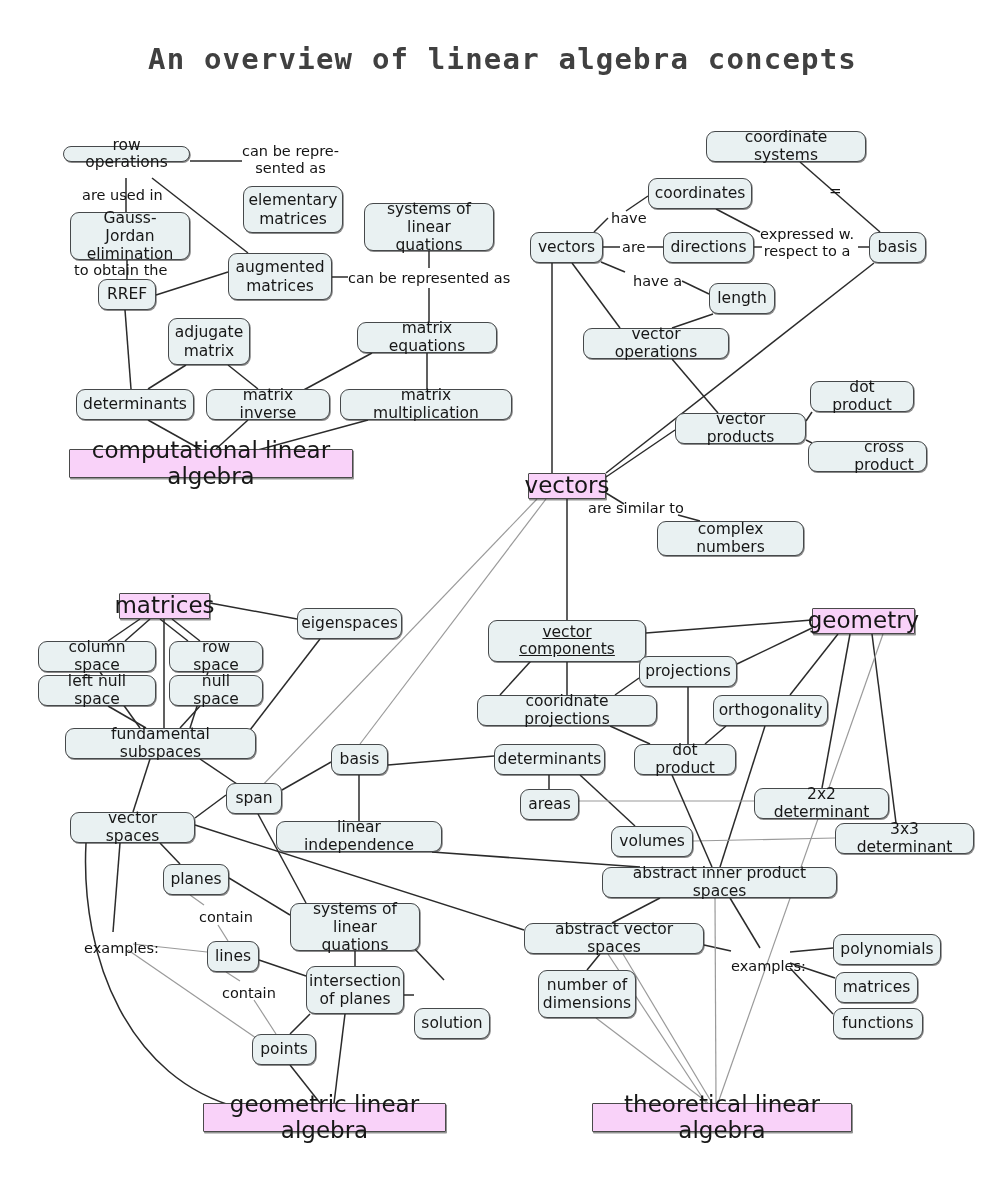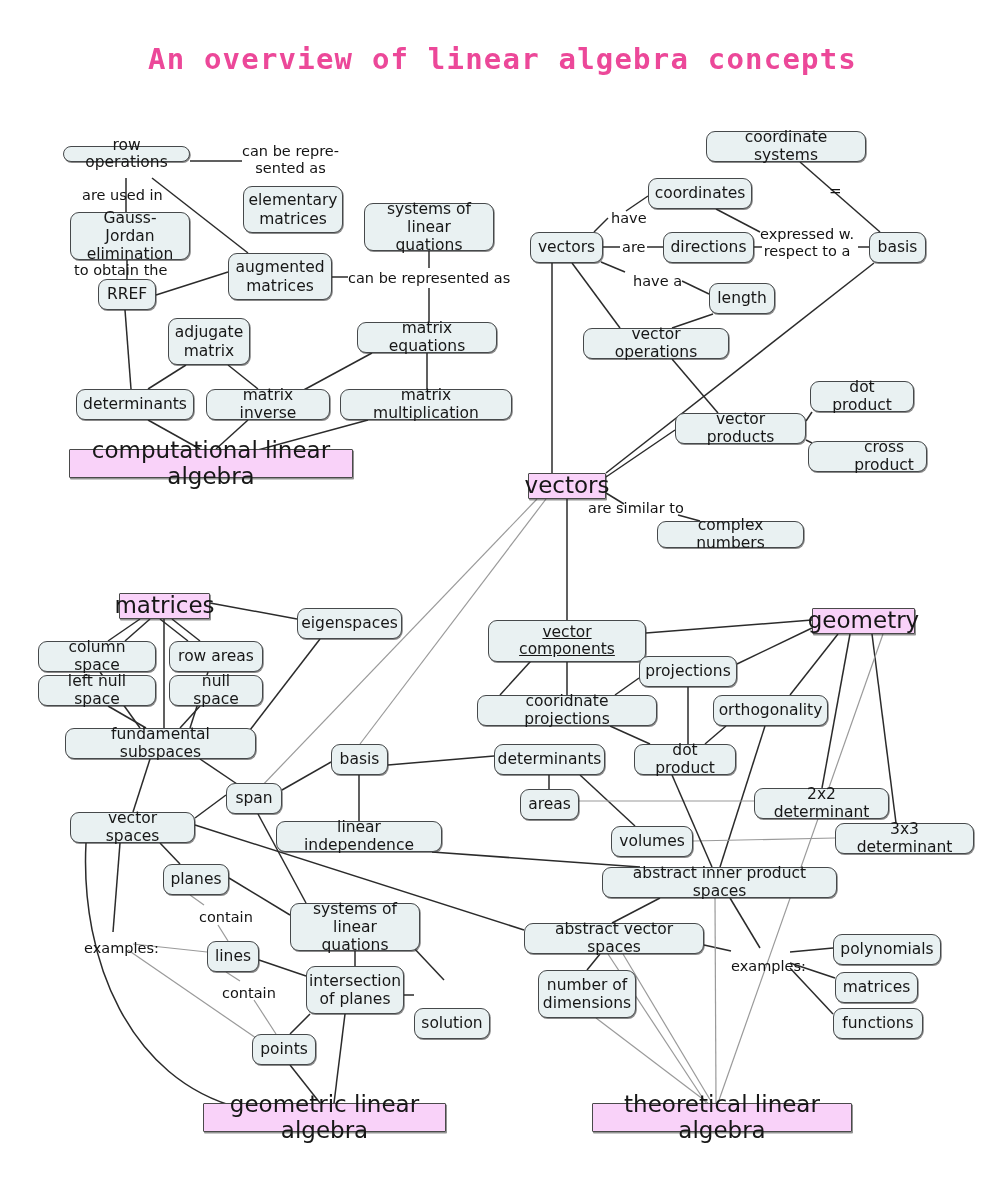--- a/index.html
+++ b/index.html
@@ -1,21 +1,21 @@
 <!DOCTYPE html>
 <html><head>
 <meta charset="utf-8">
 <style>
   html,body{margin:0;padding:0;background:#ffffff;}
   body{width:1005px;height:1203px;font-family:"DejaVu Sans","Liberation Sans",sans-serif;}
   #stage{position:relative;width:1005px;height:1203px;overflow:hidden;background:#fff;}
   #title{
     position:absolute;left:0;top:42px;width:1005px;text-align:center;
     font-family:"DejaVu Sans Mono","Liberation Mono",monospace;
-    font-weight:bold;font-size:29px;letter-spacing:1.2px;color:#ec4899;
+    font-weight:bold;font-size:29px;letter-spacing:1.2px;color:#404040;
   }
   svg#edges{position:absolute;left:0;top:0;width:1005px;height:1203px;}
   svg#edges .e{fill:none;stroke:#2b2b2b;stroke-width:1.5;}
   svg#edges .eg{fill:none;stroke:#9a9a9a;stroke-width:1.2;}
   .node{
     position:absolute;box-sizing:border-box;
     background:#e9f1f2;border:1.7px solid #46494b;border-radius:9px;
     color:#171717;font-size:15.5px;line-height:1.12;
     display:flex;align-items:center;justify-content:center;text-align:center;
     padding:2px 8px;
@@ -163,25 +163,25 @@
       <div class="node" style="left: 648px; top: 178px; width: 104px; height: 31px;">coordinates</div>
       <div class="node" style="left: 530px; top: 232px; width: 73px; height: 31px;">vectors</div>
       <div class="node" style="left: 663px; top: 232px; width: 91px; height: 31px;">directions</div>
       <div class="node" style="left: 869px; top: 232px; width: 57px; height: 31px;">basis</div>
       <div class="node" style="left: 709px; top: 283px; width: 66px; height: 31px;">length</div>
       <div class="node" style="left: 583px; top: 328px; width: 146px; height: 31px;">vector operations</div>
       <div class="node" style="left: 810px; top: 381px; width: 104px; height: 31px;">dot product</div>
       <div class="node" style="left: 675px; top: 413px; width: 131px; height: 31px;">vector products</div>
       <div class="node" style="left: 808px; top: 441px; width: 119px; height: 31px; padding-left: 41px;">cross product</div>
       <div class="node pink" style="left: 528px; top: 473px; width: 78px; height: 26px;">vectors</div>
-      <div class="node" style="left: 657px; top: 521px; width: 147px; height: 27px;">complex numbers</div>
+      <div class="node" style="left: 657px; top: 521px; width: 147px; height: 35px;">complex numbers</div>
       <div class="node pink" style="left: 119px; top: 593px; width: 91px; height: 26px;">matrices</div>
       <div class="node" style="left: 297px; top: 608px; width: 105px; height: 31px;">eigenspaces</div>
       <div class="node" style="left: 38px; top: 641px; width: 118px; height: 31px;">column space</div>
-      <div class="node" style="left: 169px; top: 641px; width: 94px; height: 31px;">row areas</div>
+      <div class="node" style="left: 169px; top: 641px; width: 94px; height: 31px;">row space</div>
       <div class="node" style="left: 38px; top: 675px; width: 118px; height: 31px;">left null space</div>
       <div class="node" style="left: 169px; top: 675px; width: 94px; height: 31px;">null space</div>
       <div class="node" style="left: 65px; top: 728px; width: 191px; height: 31px;">fundamental subspaces</div>
       <div class="node" style="left: 331px; top: 744px; width: 57px; height: 31px;">basis</div>
       <div class="node" style="left: 226px; top: 783px; width: 56px; height: 31px;">span</div>
       <div class="node" style="left: 70px; top: 812px; width: 125px; height: 31px;">vector spaces</div>
       <div class="node" style="left: 276px; top: 821px; width: 166px; height: 31px;">linear independence</div>
       <div class="node" style="left: 163px; top: 864px; width: 66px; height: 31px;">planes</div>
       <div class="node two" style="left: 290px; top: 903px; width: 130px; height: 48px;">systems of<br>linear quations</div>
       <div class="node" style="left: 207px; top: 941px; width: 52px; height: 31px;">lines</div>

